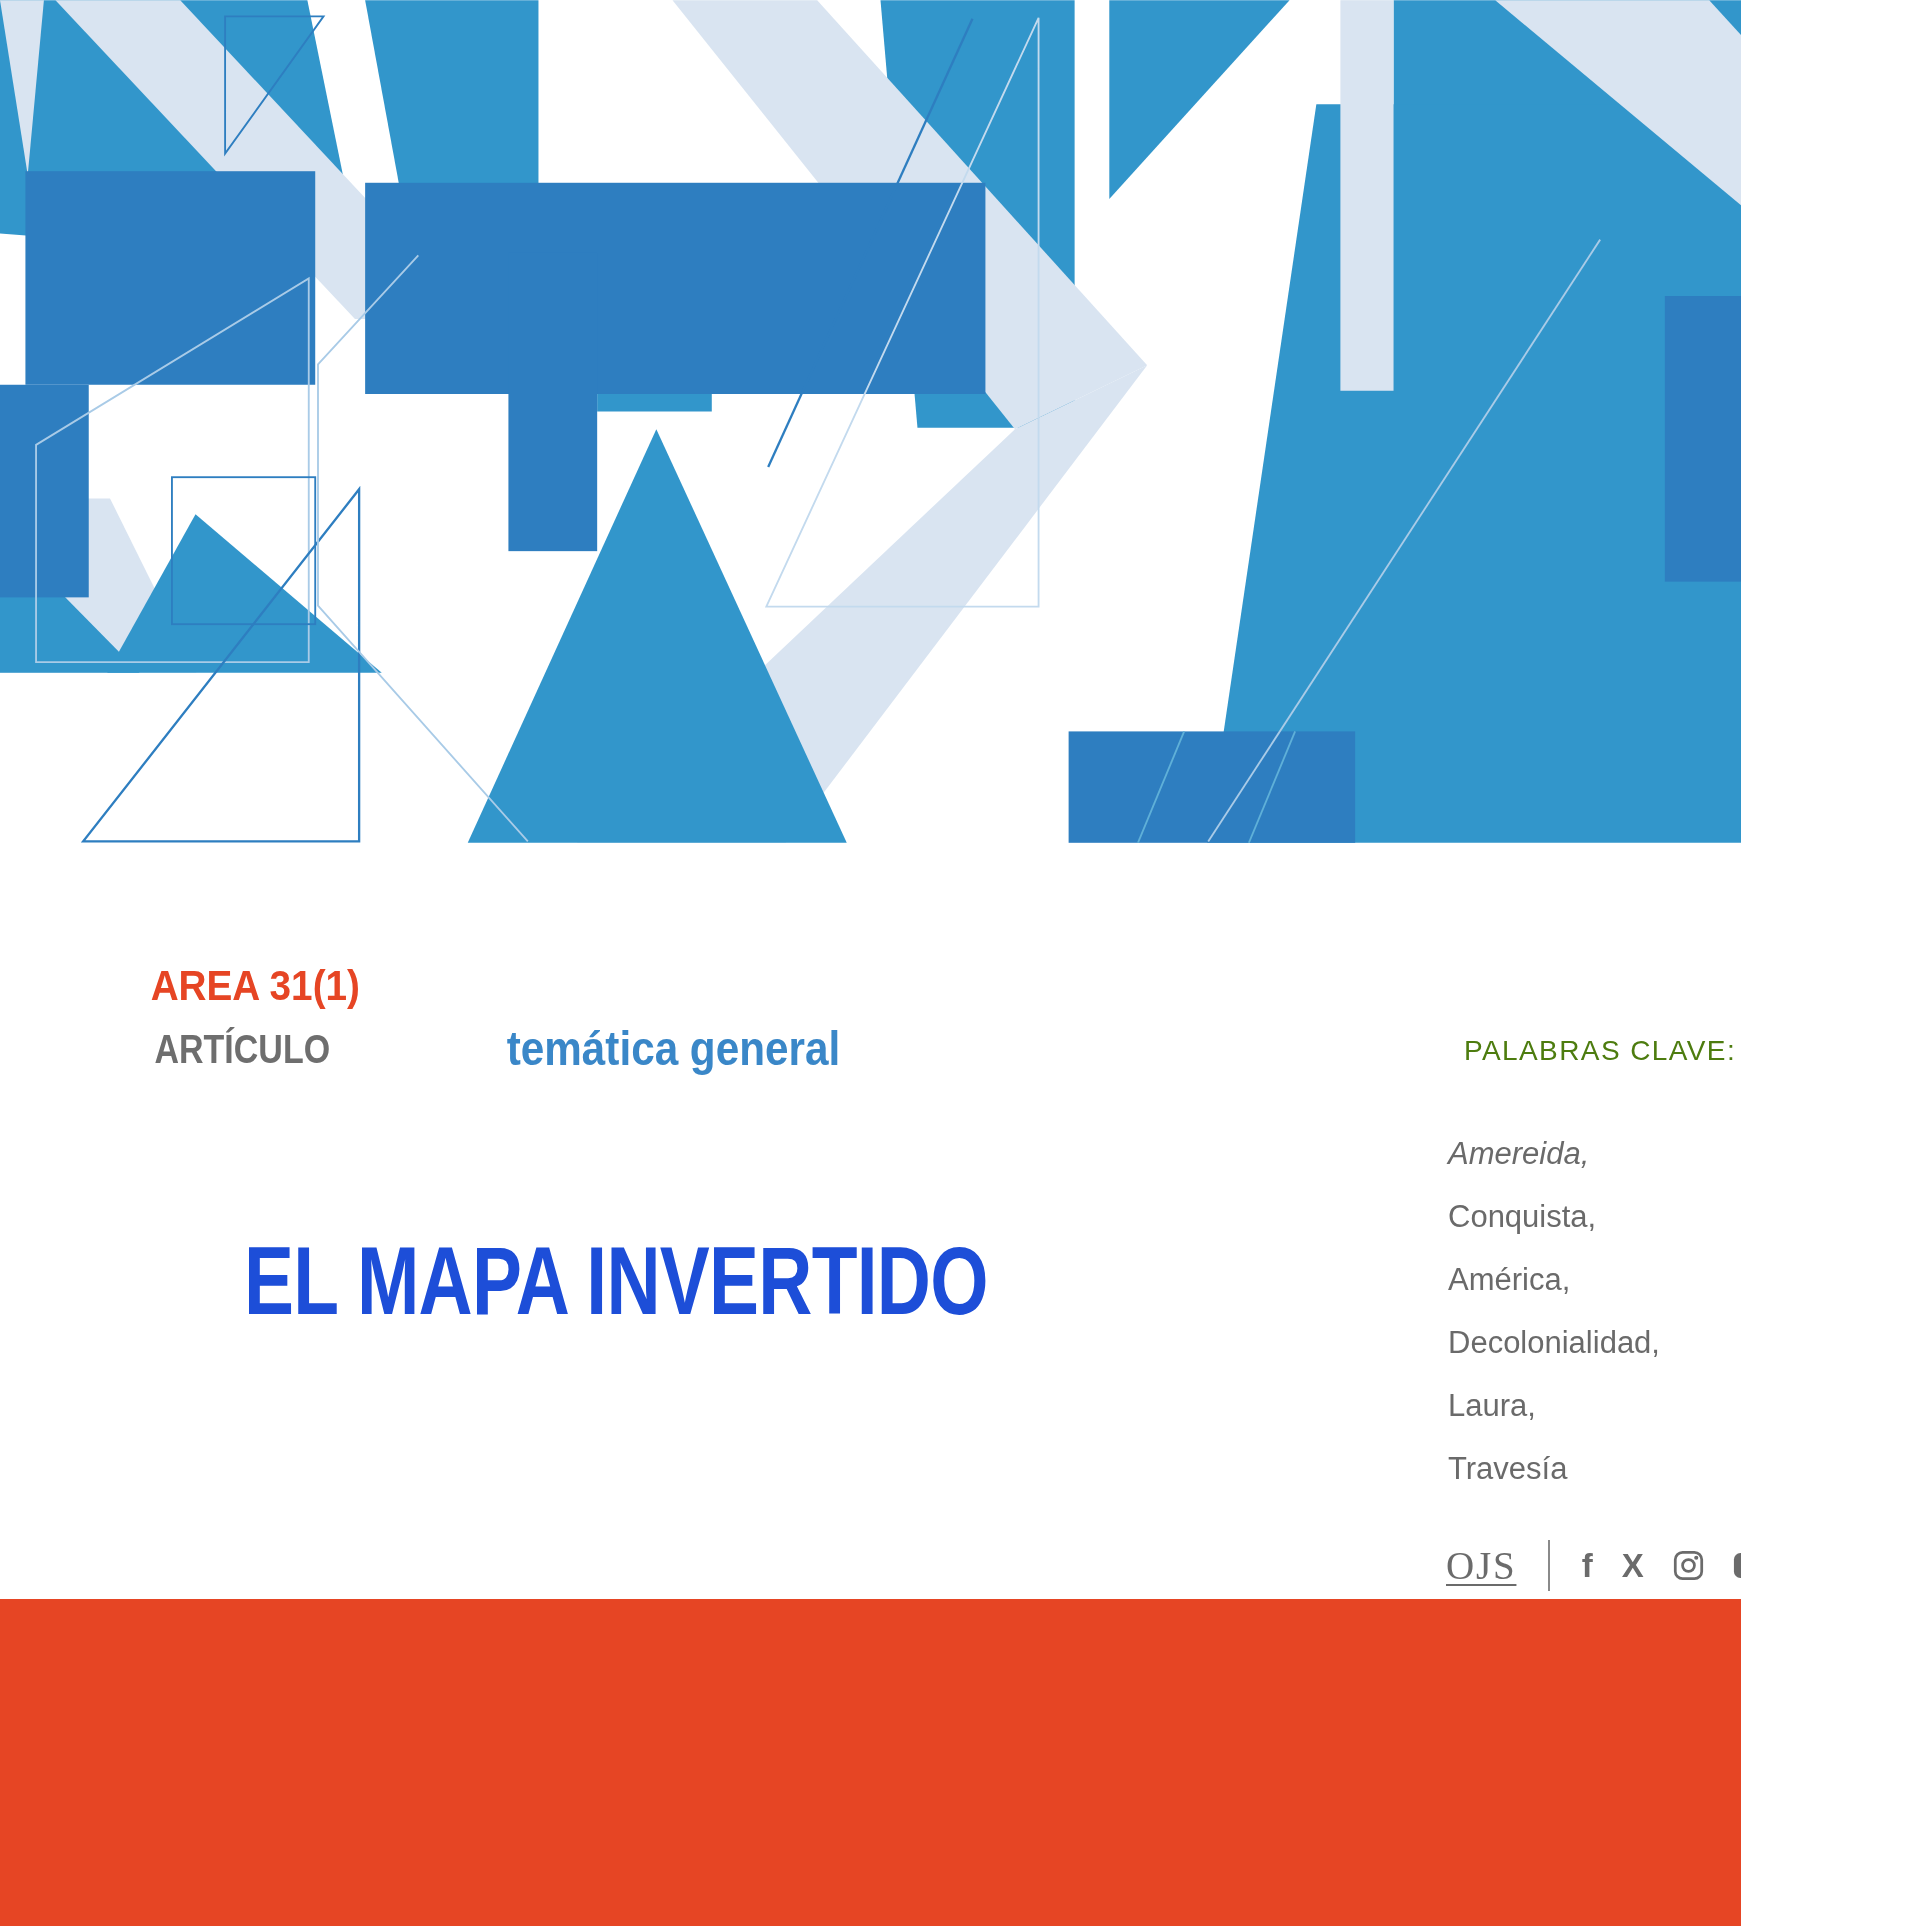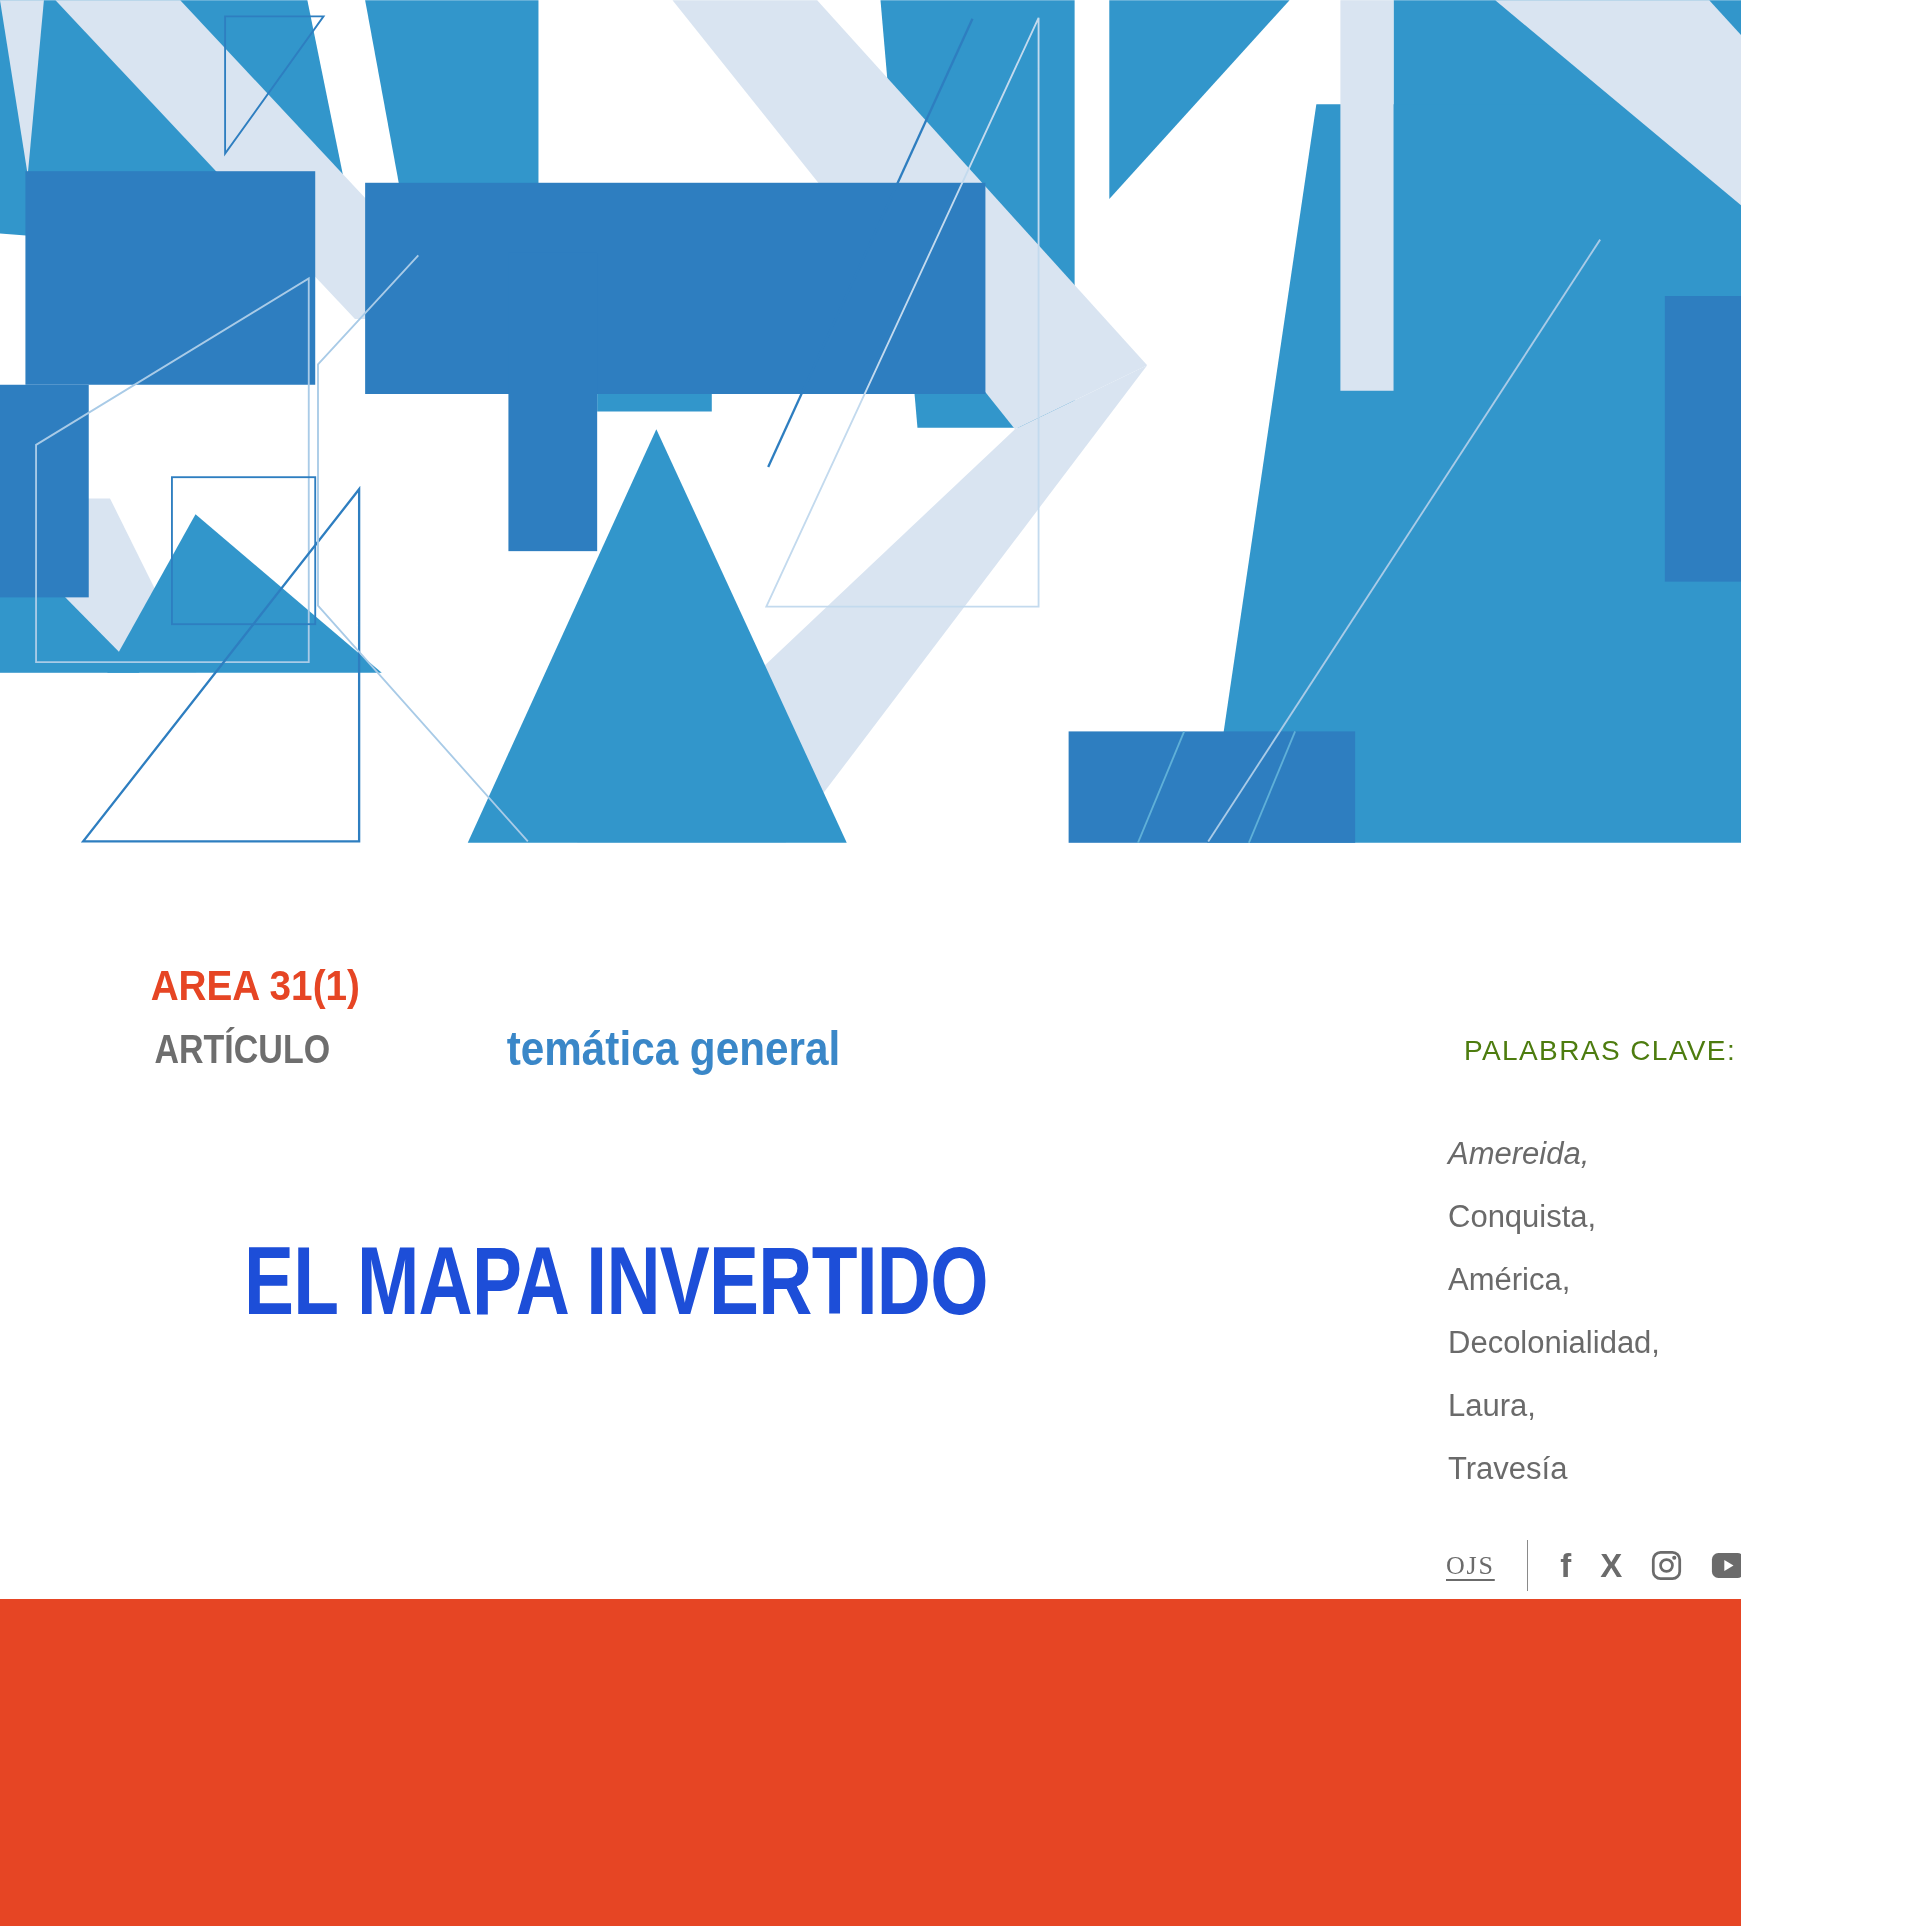--- a/index.html
+++ b/index.html
@@ -19,21 +19,21 @@
   .author{position:absolute;left:139px;top:1372px;font-size:55px;font-weight:bold;color:#636363;}
   .author .condensed{transform:scaleX(.82);}
 
   .keywords{position:absolute;left:1448px;top:1035px;width:416px;color:#6A6A6A;}
   .kw-heading{font-size:28px;letter-spacing:1.4px;color:#4d7c0f;margin-left:16px;}
   .kw-list{margin-top:55px;}
   .kw-item{display:block;font-size:31px;line-height:63px;color:#6A6A6A;}
   .kw-item:first-child{font-style:italic;}
 
   .social-row{position:absolute;left:1446px;top:1540px;display:flex;align-items:center;gap:29px;color:#6B6B6B;}
-  .ojs{font-family:"Liberation Serif", serif;font-size:26px;letter-spacing:1.8px;color:#6B6B6B;
+  .ojs{font-family:"Liberation Serif", serif;font-size:39px;letter-spacing:1.8px;color:#6B6B6B;
        text-decoration:underline;text-underline-offset:4.6px;text-decoration-thickness:1.8px;}
   .social-divider{width:1.8px;height:51px;background:#8A8A8A;margin:0 2.8px;}
   .glyph-icon{font-size:33px;font-weight:bold;line-height:33px;color:#6B6B6B;}
   .icon-box{display:flex;align-items:center;justify-content:center;}
 
   .footer{position:absolute;left:0;top:1599px;width:1926px;height:327px;background:#E64524;color:#ffffff;}
 </style>
 </head>
 <body>
 

